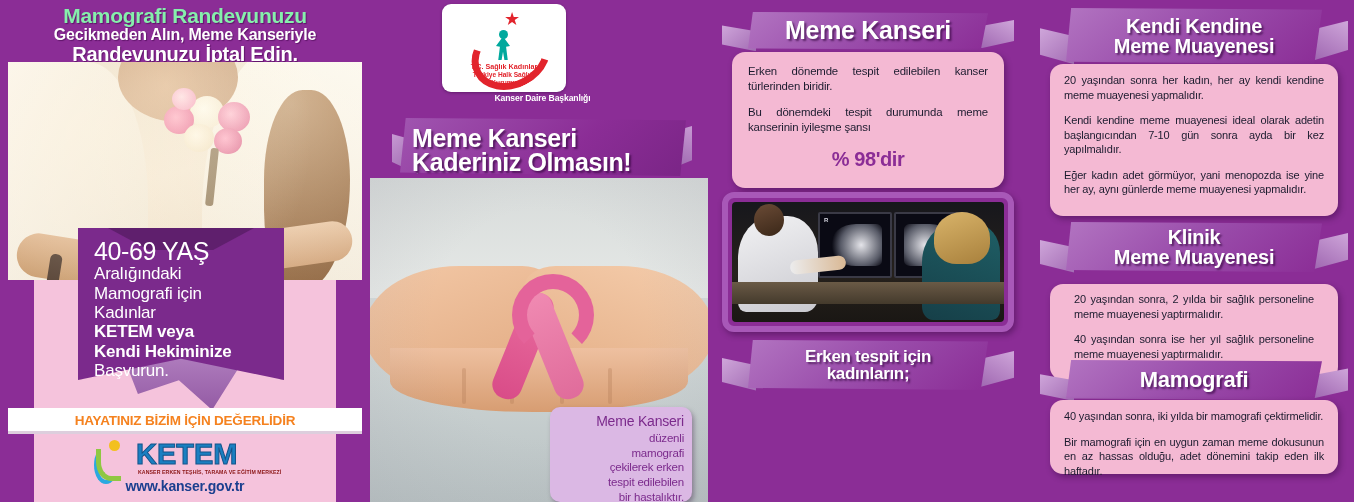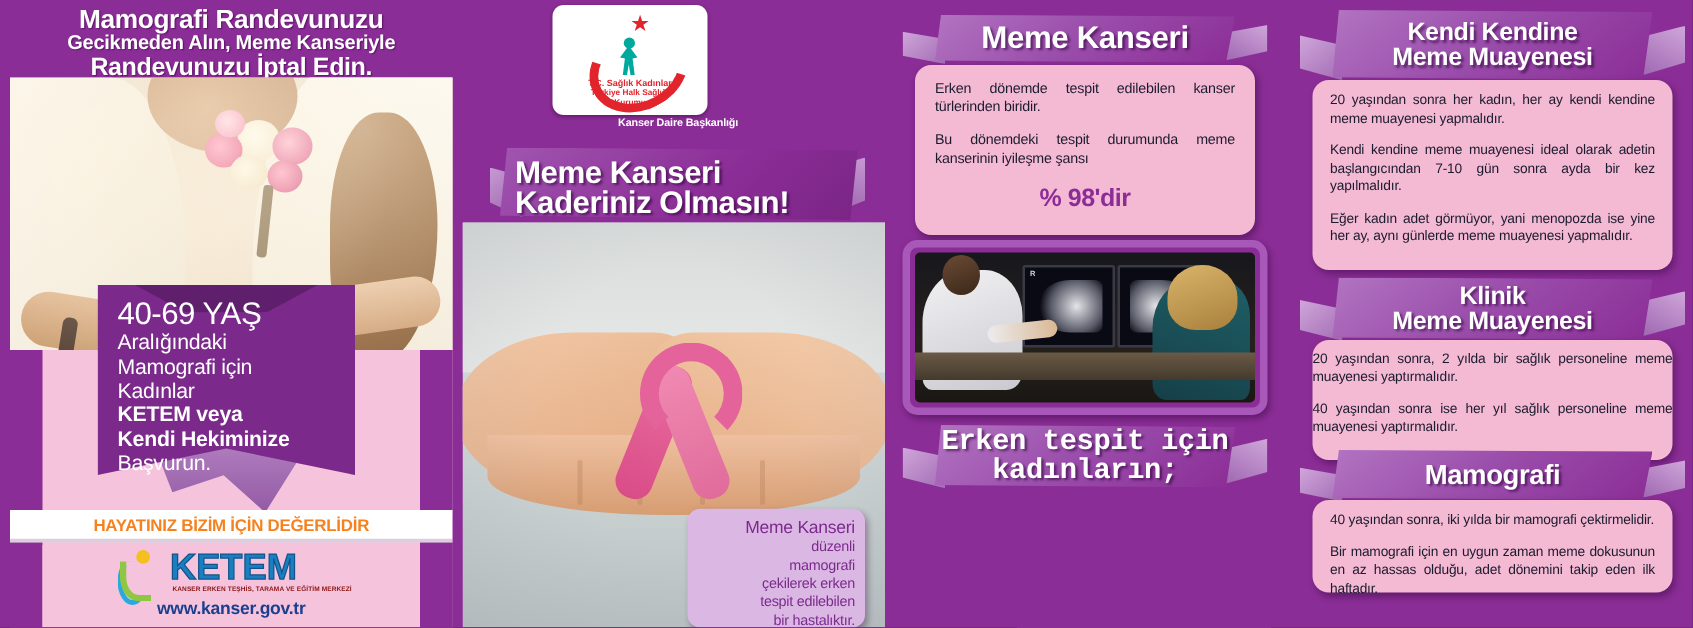--- a/index.html
+++ b/index.html
@@ -2,21 +2,21 @@
 <html><head>
 <meta charset="utf-8">
 <style>
   html,body{margin:0;padding:0;background:#6f2480;}
   body{width:1354px;height:502px;overflow:hidden;font-family:"Liberation Sans",sans-serif;}
   #poster{position:relative;width:1354px;height:502px;background:#8b2d96;overflow:hidden;}
 
   
   #left-panel{position:absolute;left:0;top:0;width:370px;height:502px;background:#8b2d96;overflow:hidden;}
   #left-head{position:absolute;left:0;top:0;width:370px;height:62px;background:#8b2d96;}
-  #left-head .l1{position:absolute;left:0;top:4px;width:370px;text-align:center;color:#ffffff;
+  #left-head .l1{position:absolute;left:0;top:4px;width:370px;text-align:center;color:#86efac;
       font-size:21px;font-weight:bold;letter-spacing:-0.3px;text-shadow:1px 1px 1px rgba(60,0,70,.55);}
   #left-head .l2{position:absolute;left:0;top:26px;width:370px;text-align:center;color:#ffffff;
       font-size:16px;font-weight:bold;letter-spacing:-0.2px;text-shadow:1px 1px 1px rgba(60,0,70,.55);}
   #left-head .l3{position:absolute;left:0;top:43px;width:370px;text-align:center;color:#ffffff;
       font-size:20px;font-weight:bold;letter-spacing:-0.3px;text-shadow:1px 1px 1px rgba(60,0,70,.55);}
 
   
   #couple-photo{position:absolute;left:8px;top:62px;width:354px;height:350px;overflow:hidden;
       background:linear-gradient(165deg,#e9ddc9 0%,#f3e6d2 35%,#e7d6bd 75%,#d9c6ab 100%);}
   .cp-shirt-l{position:absolute;left:-10px;top:0;width:150px;height:350px;border-radius:0 40% 20% 0;
@@ -195,32 +195,32 @@
   .doc-arm{position:absolute;left:58px;top:56px;width:56px;height:14px;border-radius:8px;
       background:linear-gradient(90deg,#ececed,#d9b894);transform:rotate(-6deg);}
   .pat{position:absolute;right:4px;top:22px;width:78px;height:96px;border-radius:40% 30% 10% 14%;
       background:linear-gradient(200deg,#1f5f66,#163f48);}
   .pat-hair{position:absolute;right:14px;top:10px;width:56px;height:52px;border-radius:50% 50% 40% 40%;
       background:linear-gradient(160deg,#d9b46a,#a8803c);}
   .desk{position:absolute;left:0;right:0;bottom:18px;height:22px;background:linear-gradient(180deg,#6a5a46,#443a2c);}
 
   #card-et{left:722px;top:336px;width:292px;height:166px;}
   #card-et .ribbon{--rh:58px;}
-  #card-et .ribbon .title{font-size:23px;font-family:Liberation Mono, monospace;}
+  #card-et .ribbon .title{font-size:17px;}
   #card-et .body{top:56px;height:110px;font-size:11px;padding:9px 14px;}
 
   #card-kk{left:1040px;top:4px;width:308px;height:212px;}
   #card-kk .ribbon{--rh:64px;}
   #card-kk .ribbon .title{font-size:20px;}
   #card-kk .body{top:60px;height:152px;font-size:11px;padding:9px 14px;}
 
   #card-kl{left:1040px;top:218px;width:308px;height:134px;}
   #card-kl .ribbon{--rh:58px;}
   #card-kl .ribbon .title{font-size:20px;}
-  #card-kl .body{top:54px;height:96px;font-size:11px;padding:8px 0;}
+  #card-kl .body{top:66px;height:96px;font-size:11px;padding:8px 24px;}
 
   #card-mg{left:1040px;top:356px;width:308px;height:142px;}
   #card-mg .ribbon{--rh:48px;}
   #card-mg .ribbon .title{font-size:22px;}
   #card-mg .body{top:44px;height:74px;font-size:11px;padding:9px 14px;}
 </style>
 </head>
 <body>
 
 <div id="poster">

